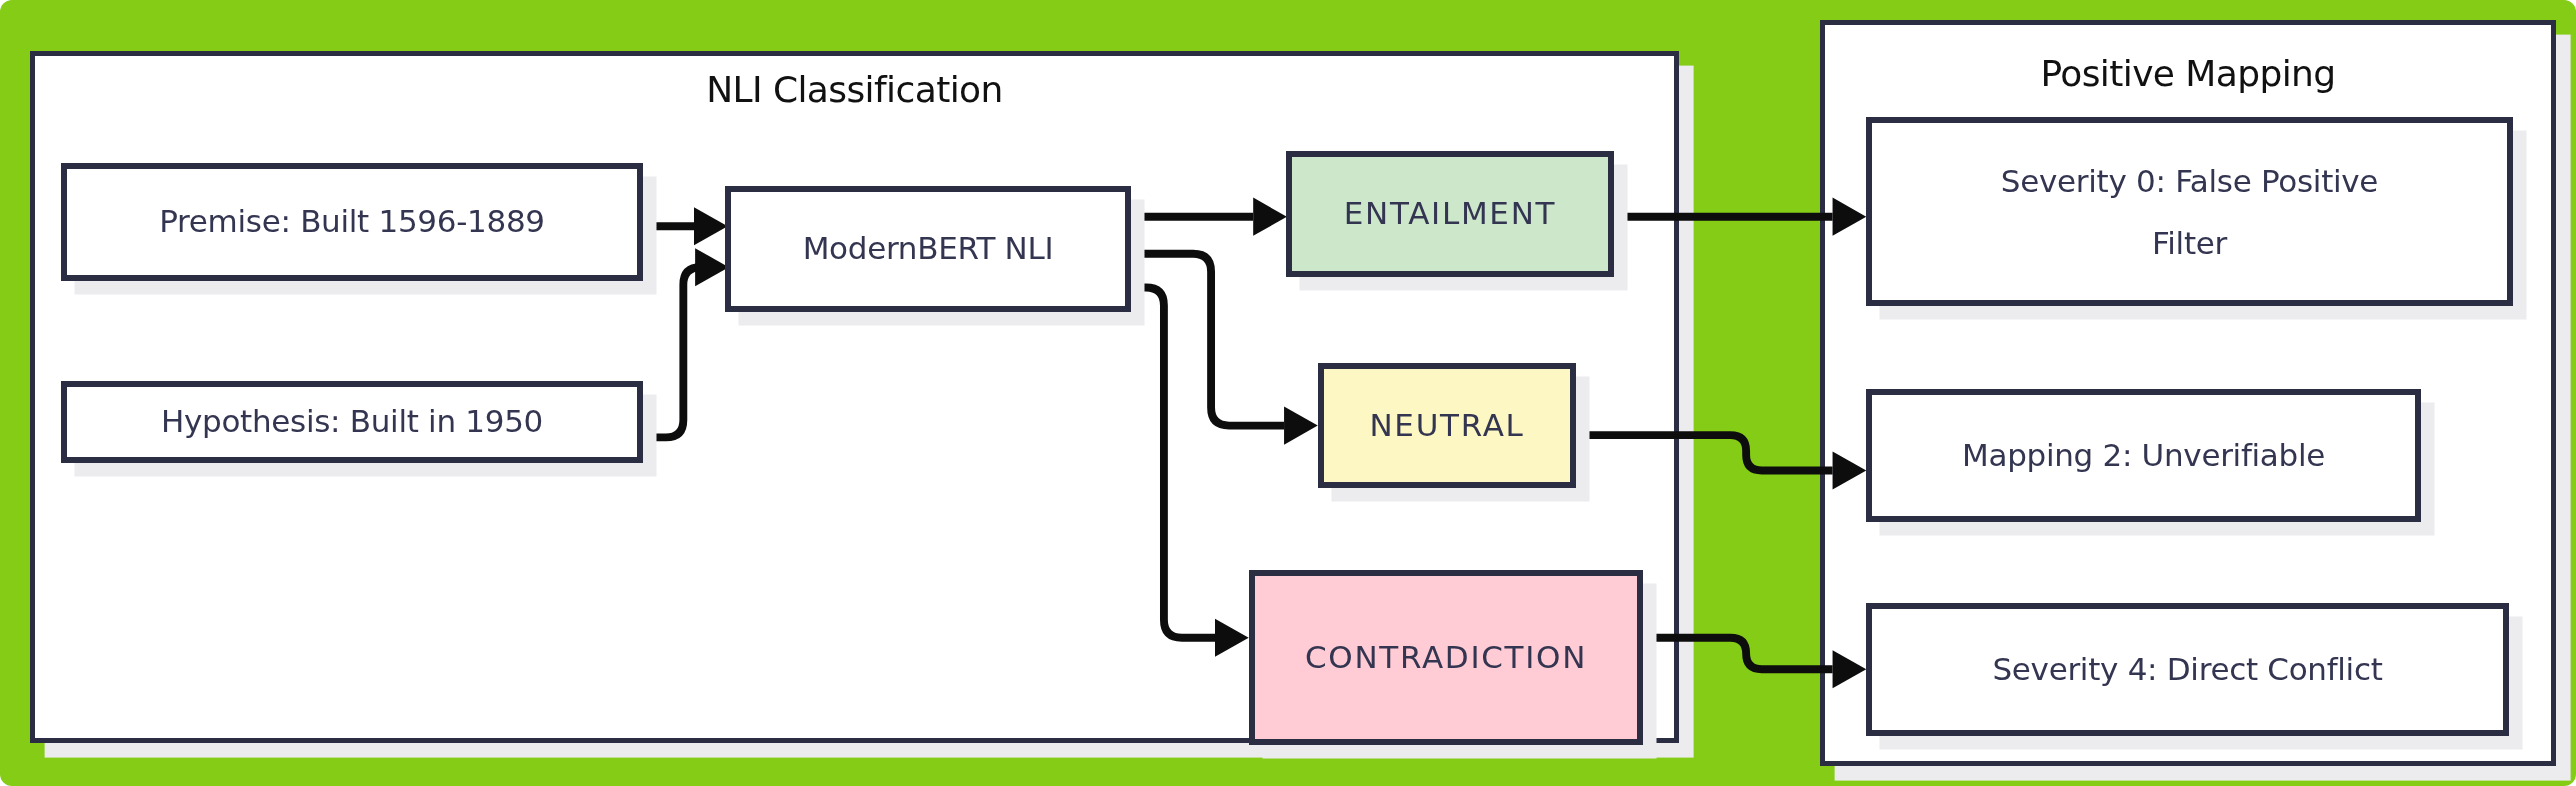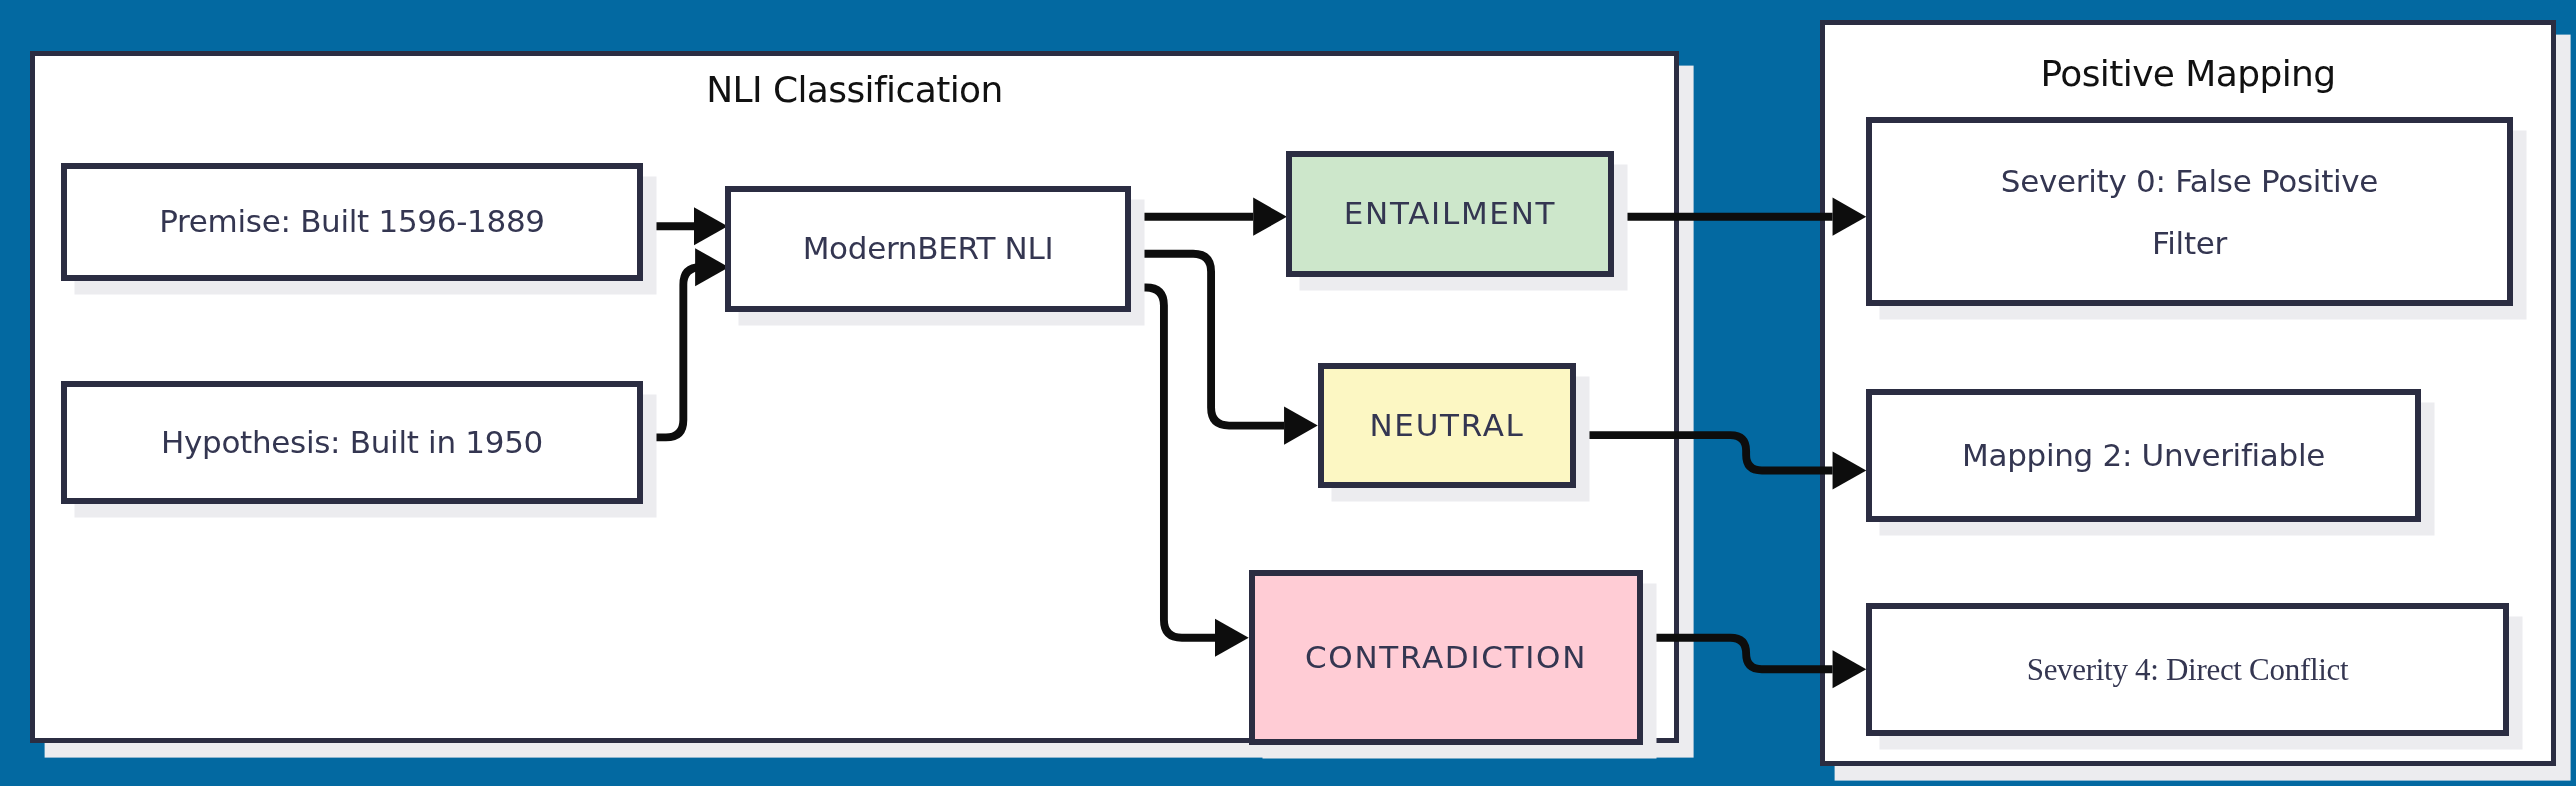--- a/index.html
+++ b/index.html
@@ -1,21 +1,22 @@
 <!DOCTYPE html>
 <html style="font-size:9px"><head>
 <meta charset="utf-8">
 <style>
   html,body{margin:0;padding:0;background:#ffffff;}
   #canvas{
     position:relative;
     width:2576px;height:786px;
-    background:#0369a1;
+    background:#84cc16;
     font-family:"DejaVu Sans","Liberation Sans",sans-serif;
     overflow:hidden;
+    border-radius:12px;
   }
   svg.connectors{position:absolute;left:0;top:0;width:2576px;height:786px;pointer-events:none;}
 
   .container{
     position:absolute;
     background:#ffffff;
     border:5.6px solid #2b2d42;
     box-shadow:14.6px 14.6px 0 0 #ececef;
     box-sizing:border-box;
   }
@@ -45,29 +46,29 @@
     box-shadow:13.5px 13.5px 0 0 #ececef;
     box-sizing:border-box;
     color:#343651;
     font-size:31px;
     letter-spacing:-0.3px;
     line-height:1.35;
   }
   .node.tag{letter-spacing:1.7px;}
 
   #premise-box{left:61px;top:163px;width:582px;height:118px;}
-  #hypothesis-box{left:61px;top:381px;width:582px;height:123px;}
+  #hypothesis-box{left:61px;top:381px;width:582px;height:82px;}
   #modernbert-box{left:725px;top:186px;width:406px;height:126px;}
   #entailment-box{left:1286px;top:151px;width:328px;height:126px;background:#cde7cb;}
   #neutral-box{left:1318px;top:363px;width:258px;height:125px;background:#fcf7c3;}
   #contradiction-box{left:1249px;top:570px;width:394px;height:175px;background:#ffccd5;}
 
   #severity0-box{left:1866px;top:117px;width:647px;height:189px;flex-direction:column;line-height:2.0;}
   #severity2-box{left:1866px;top:389px;width:555px;height:133px;}
-  #severity4-box{left:1866px;top:603px;width:643px;height:133px;font-family:Liberation Serif, serif;}
+  #severity4-box{left:1866px;top:603px;width:643px;height:133px;}
 
   .conn{stroke:#0d0d0d;stroke-width:14;fill:none;}
   .head{fill:#0d0d0d;stroke:none;}
 </style>
 </head>
 <body>
 
 <div id="canvas">
 
   <div class="container" id="nli-container"></div>

